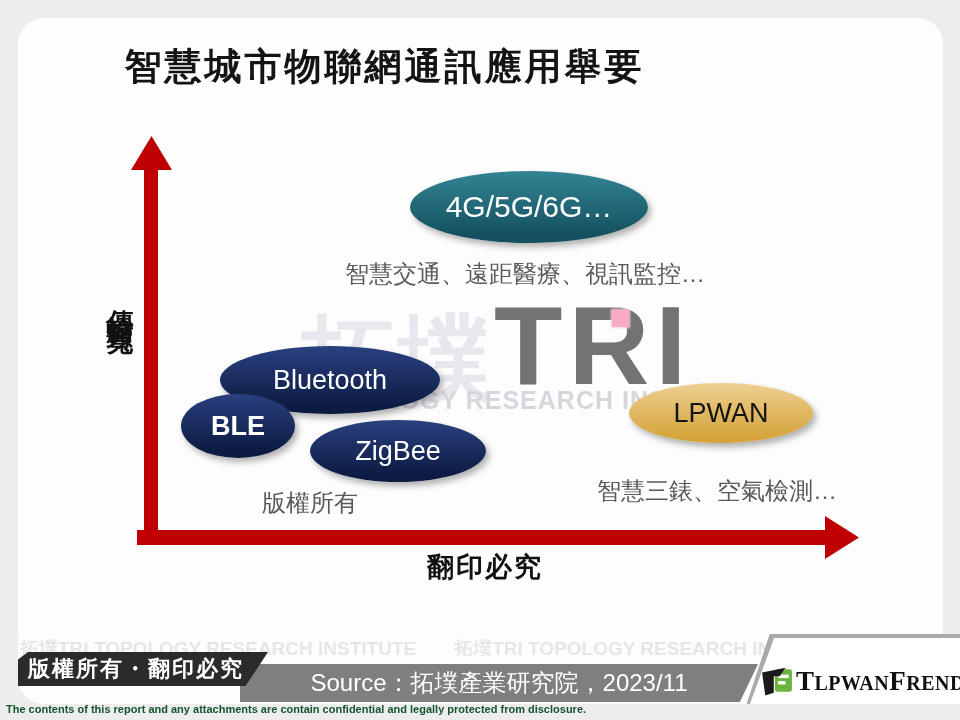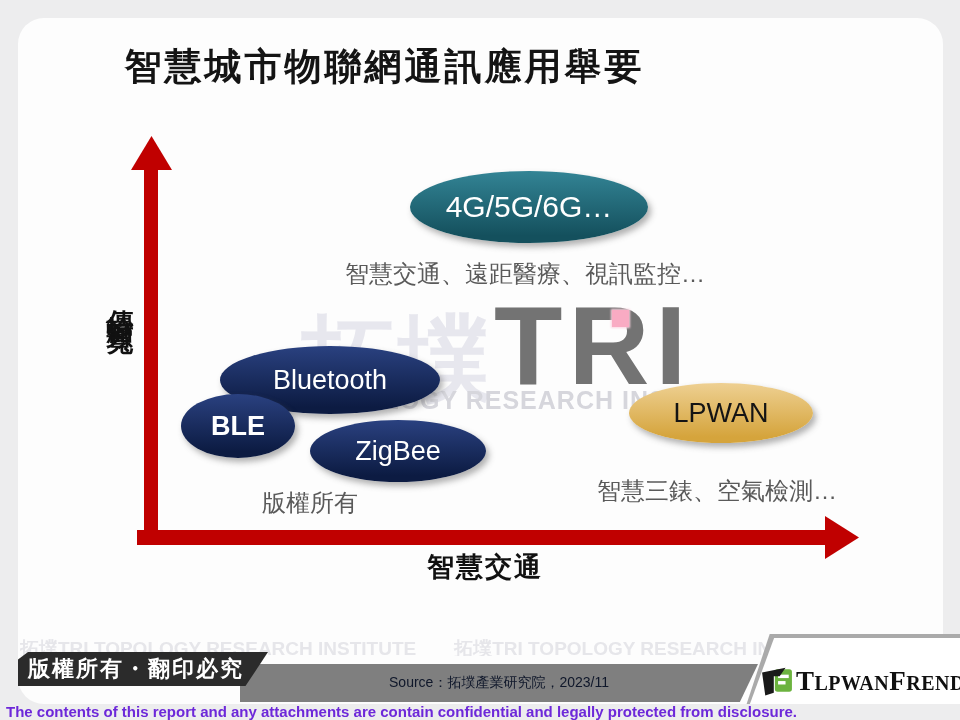--- a/index.html
+++ b/index.html
@@ -80,60 +80,60 @@
   }
   .copyright-text{
     color:#fff;font-size:22px;font-weight:bold;letter-spacing:2px;
     padding-right:14px;white-space:nowrap;
   }
   .source-bar{
     left:240px;top:664px;width:518px;height:38px;background:#7f7f7f;
     clip-path:polygon(0 0,100% 0,96.5% 100%,0 100%);
     z-index:5;display:flex;align-items:center;justify-content:center;
   }
-  .source-text{color:#0f172a;font-size:14px;white-space:nowrap;text-align:center;}
+  .source-text{color:#ffffff;font-size:24px;white-space:nowrap;text-align:center;}
   .tf-outer{
     left:740px;top:634px;width:220px;height:70px;background:#aaaaaa;
     clip-path:polygon(13.5% 0,100% 0,100% 100%,3% 100%);z-index:6;
   }
   .tf-inner{
     left:740px;top:638px;width:220px;height:66px;background:#ffffff;
     clip-path:polygon(15.5% 0,100% 0,100% 100%,4.5% 100%);z-index:6;
   }
   .tf-logo{left:761px;top:663px;width:32px;height:34px;z-index:7;}
   .tf-wordmark{
     left:796px;top:666px;z-index:7;color:#101010;white-space:nowrap;
     font-family:"Liberation Serif","DejaVu Serif",serif;
     font-size:27px;font-weight:600;letter-spacing:0.5px;
   }
   .tf-wordmark .sc{font-size:20px;}
   .disclaimer{
     left:6px;top:703px;width:950px;z-index:7;
-    color:#6d28d9;font-size:15px;font-weight:bold;
+    color:#14532d;font-size:11px;font-weight:bold;
   }
 </style>
 </head>
 <body>
 
 <div class="abs slide-card"></div>
 
 <div class="abs wm-big"><span class="wm-cjk">拓墣</span><span class="wm-tri">TRI</span></div>
 <div class="abs wm-sub">TOPOLOGY RESEARCH INSTITUTE</div>
 <div class="abs wm-strip">拓墣TRI TOPOLOGY RESEARCH INSTITUTE　　拓墣TRI TOPOLOGY RESEARCH INSTITUTE　　拓墣TRI TOPOLOGY RESEARCH INSTITUTE　　</div>
 
 <div class="abs slide-title">智慧城市物聯網通訊應用舉要</div>
 
 <div class="abs pink-square"></div>
 
 <div class="abs axis y-shaft"></div>
 <div class="abs y-head"></div>
 <div class="abs axis x-shaft"></div>
 <div class="abs x-head"></div>
 <div class="abs y-axis-label">傳輸頻寬</div>
-<div class="abs x-axis-label">智慧交通</div>
+<div class="abs x-axis-label">翻印必究</div>
 
 <div id="bubble-layer">
     <div class="bubble" style="left: 410px; top: 171px; width: 238px; height: 72px; background: linear-gradient(rgb(51, 132, 149) 0%, rgb(20, 80, 93) 90%);">
       <span style="color: rgb(255, 255, 255); font-size: 30px;">4G/5G/6G…</span>
     </div>
     <div class="bubble" style="left: 220px; top: 346px; width: 220px; height: 68px; background: linear-gradient(rgb(42, 65, 128) 0%, rgb(12, 27, 66) 90%);">
       <span style="color: rgb(255, 255, 255); font-size: 27px;">Bluetooth</span>
     </div>
     <div class="bubble" style="left: 181px; top: 394px; width: 114px; height: 64px; background: linear-gradient(rgb(42, 65, 128) 0%, rgb(12, 27, 66) 90%); font-weight: bold;">
       <span style="color: rgb(255, 255, 255); font-size: 27px;">BLE</span>

